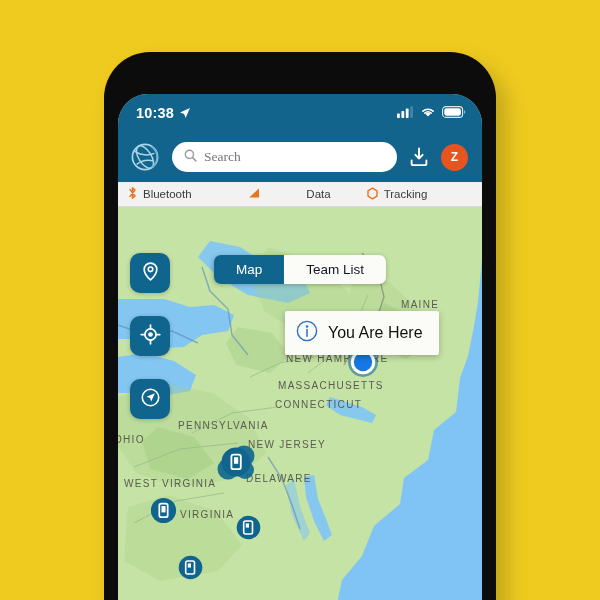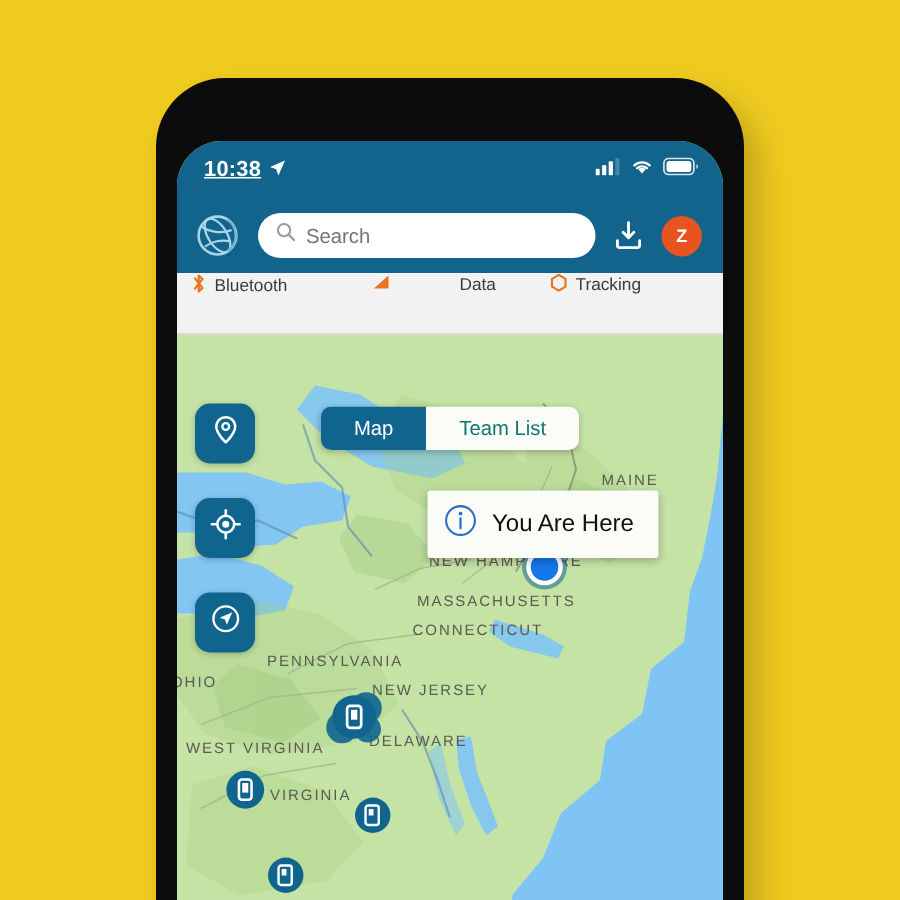--- a/index.html
+++ b/index.html
@@ -22,53 +22,53 @@
     width: 364px; height: 558px;
     background: #C5E3A5;
     border-radius: 30px 30px 0 0;
     overflow: hidden;
   }
 
   
   #status-bar {
     height: 38px; background: #12648C;
     display: flex; align-items: center;
-    padding: 0 16px 0 18px; color: #fff; text-decoration: underline;
+    padding: 0 16px 0 18px; color: #fff;
   }
   #status-time { font-size: 14.5px; font-weight: bold; letter-spacing: .2px; }
   .sb-loc { margin-left: 5px; display: inline-block; transform: translateY(1px); }
   #status-right { margin-left: auto; display: flex; align-items: center; gap: 6px; }
 
   
   #app-header {
     height: 50px; background: #12648C;
     display: flex; align-items: center; gap: 10px;
     padding: 0 14px 0 12px;
   }
   #app-logo { width: 32px; height: 32px; flex: 0 0 32px; }
   #search-field {
     flex: 1; height: 30px; background: #fff; border-radius: 15px;
     display: flex; align-items: center; gap: 7px; padding: 0 12px;
   }
   #search-input {
     border: none; outline: none; flex: 1; font-size: 13.5px;
-    color: #1d4ed8; font-family: Liberation Sans, sans-serif;
+    color: #1d4ed8; font-family: Liberation Serif, serif;
     background: transparent;
   }
   #download-button { width: 24px; height: 24px; flex: 0 0 24px; cursor: pointer; }
   #avatar {
     width: 27px; height: 27px; flex: 0 0 27px; border-radius: 50%;
     background: #E8541F; color: #fff; font-size: 12px; font-weight: bold;
     display: flex; align-items: center; justify-content: center; cursor: pointer;
   }
 
   
   #status-strip {
-    height: 41px; background: #F2F2F2;
-    display: flex; align-items: flex-start;
+    height: 25px; background: #F2F2F2;
+    display: flex; align-items: center;
     border-bottom: 1px solid #D8D8D8;
   }
   .strip-item {
     flex: 1; display: flex; align-items: center; gap: 5px;
     font-size: 11.5px; color: #3A3A3A; padding-left: 9px;
   }
   .strip-item:nth-child(2) { padding-left: 4px; gap: 46px; }
   .strip-item:nth-child(3) { padding-left: 2px; }
 
   
@@ -76,21 +76,21 @@
   #map-svg { position: absolute; inset: 0; width: 100%; height: 100%; }
 
   
   #view-toggle {
     position: absolute; left: 50%; top: 14px; transform: translateX(-50%);
     display: flex; border-radius: 7px; overflow: hidden;
     box-shadow: 0 1px 4px rgba(0,0,0,.25); z-index: 6; margin-top: 34px;
   }
   .seg {
     padding: 7px 22px; font-size: 13.5px; cursor: pointer;
-    background: #FBFBF7; color: #0f766e; text-align: center;
+    background: #FBFBF7; color: #0f172a; text-align: center;
   }
   .seg.active { background: #10658F; color: #fff; font-weight: 500; }
 
   
   #map-tools {
     position: absolute; left: 12px; top: 46px;
     display: flex; flex-direction: column; gap: 23px; z-index: 6;
   }
   .map-tool {
     width: 40px; height: 40px; border-radius: 10px; background: #10658F;

